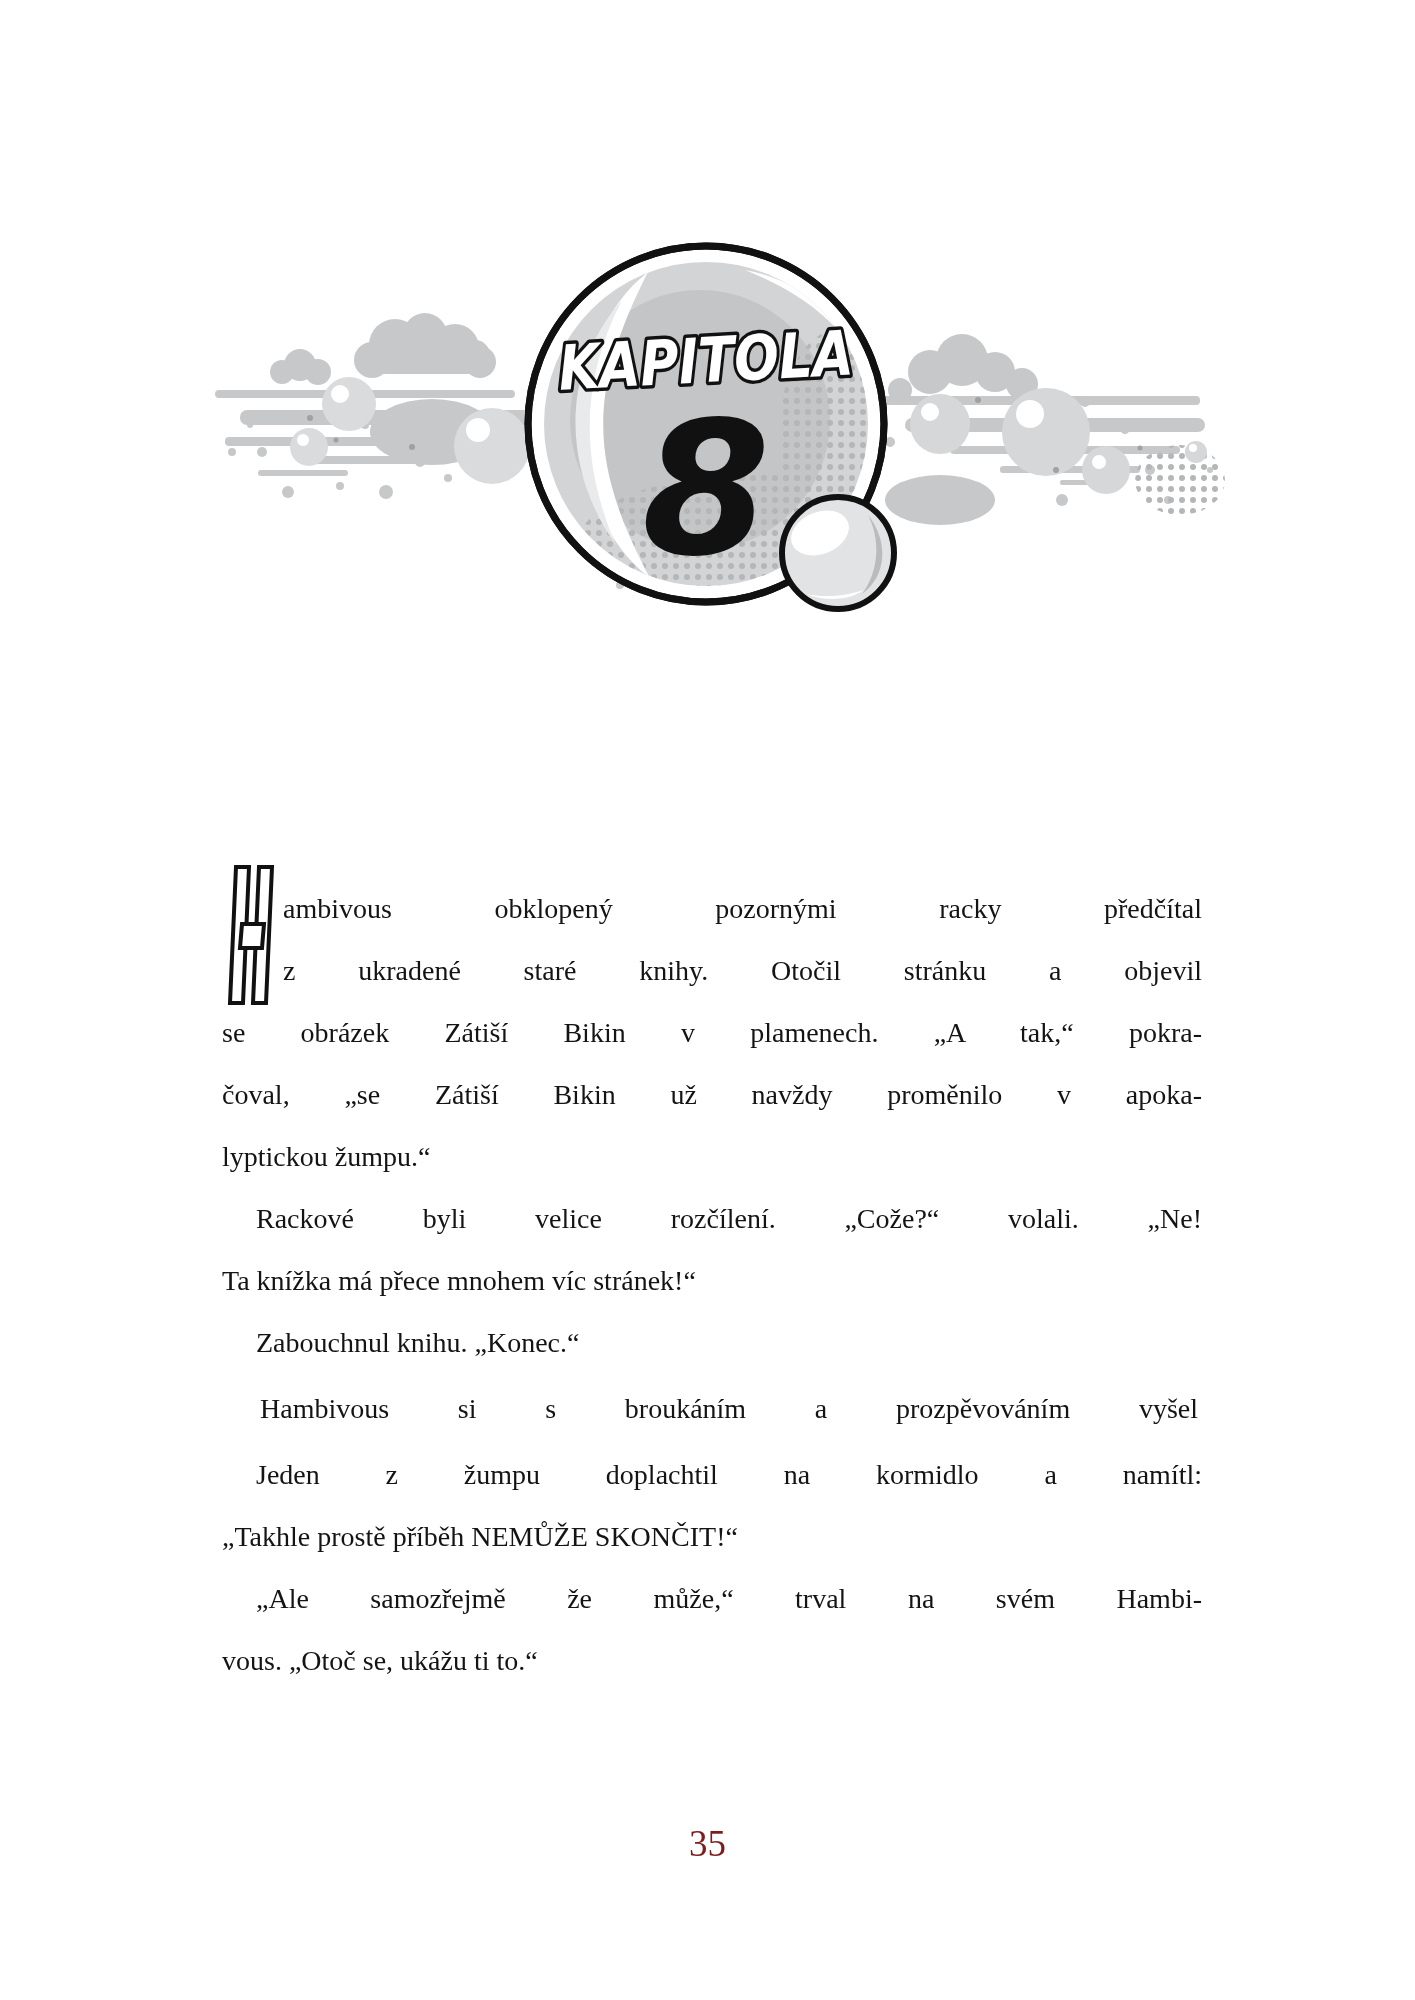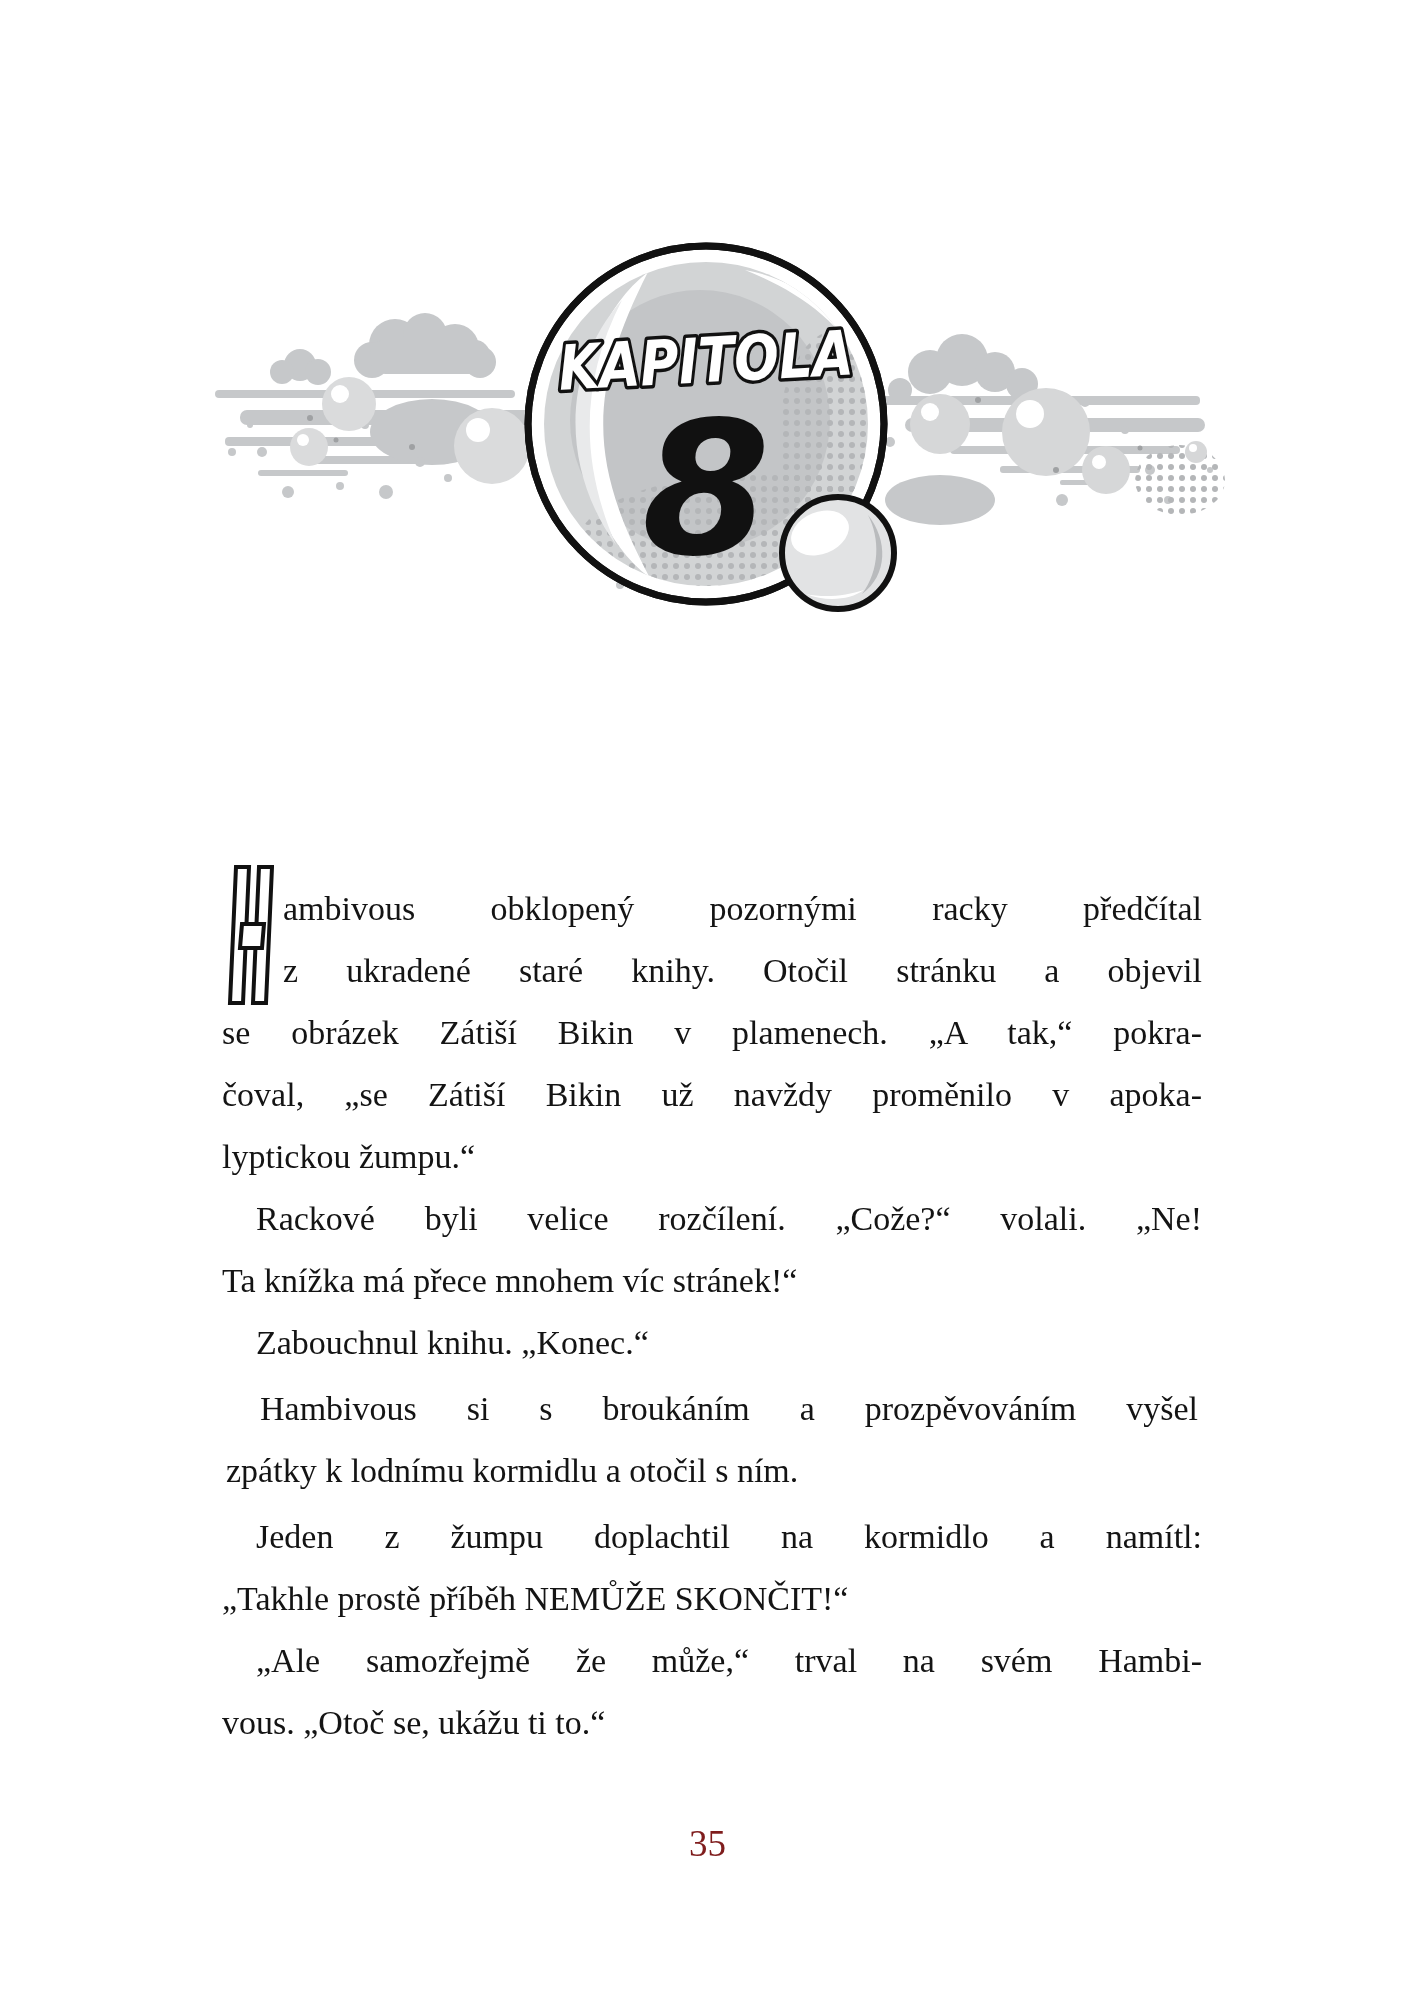--- a/index.html
+++ b/index.html
@@ -7,21 +7,21 @@
     position:relative;
     width:1415px;height:2000px;
     background:#ffffff;
     overflow:hidden;
     font-family:"Liberation Serif", serif;
     color:#111;
   }
   .chapter-art{position:absolute;top:0;left:0;width:1415px;height:660px;}
   .body-text{
     position:absolute;top:878px;left:222px;width:980px;
-    font-size:34px;line-height:62px;color:#141414;
+    font-size:28px;line-height:62px;color:#141414;
   }
   .ln{display:block;text-align:justify;text-align-last:justify;white-space:normal;}
   .ln-last{text-align-last:left;}
   .indent{text-indent:34px;}
   .dropcap-box{float:left;width:52px;height:124px;position:relative;margin-right:9px;}
   .dropcap-box svg{position:absolute;top:-14px;left:0;}
   .page-number{
     position:absolute;top:1822px;left:0;width:1415px;
     text-align:center;font-size:37px;color:#7f1d1d;
   }
@@ -174,21 +174,20 @@
       <span class="ln indent">Rackové byli velice rozčílení. „Cože?“ volali. „Ne!</span>
       <span class="ln ln-last">Ta knížka má přece mnohem víc stránek!“</span>
     </p>
 
     <p style="margin:0;">
       <span class="ln ln-last indent">Zabouchnul knihu. „Konec.“</span>
     </p>
 
     <p style="margin:4px;">
       <span class="ln indent">Hambivous si s broukáním a prozpěvováním vyšel</span>
-      <span class="ln ln-last">zpátky k lodnímu kormidlu a otočil s ním.</span>
     </p>
 
     <p style="margin:0;">
       <span class="ln indent">Jeden z žumpu doplachtil na kormidlo a namítl:</span>
       <span class="ln ln-last">„Takhle prostě příběh NEMŮŽE SKONČIT!“</span>
     </p>
 
     <p style="margin:0;">
       <span class="ln indent">„Ale samozřejmě že může,“ trval na svém Hambi-</span>
       <span class="ln ln-last">vous. „Otoč se, ukážu ti to.“</span>

